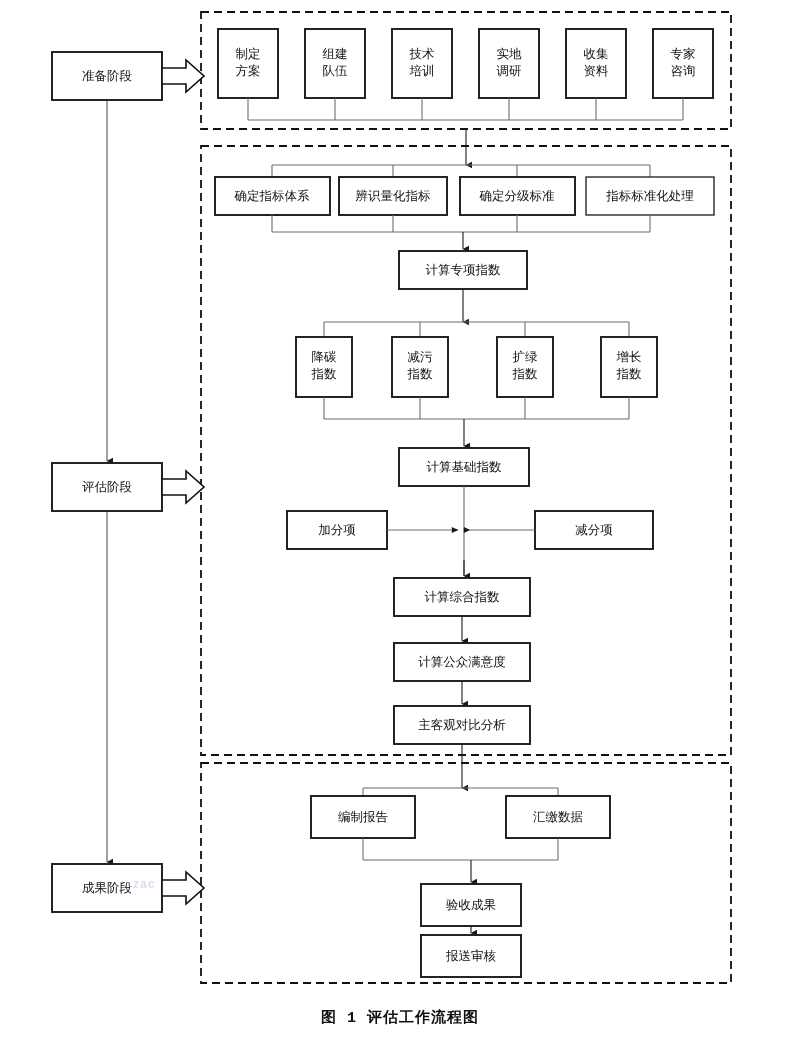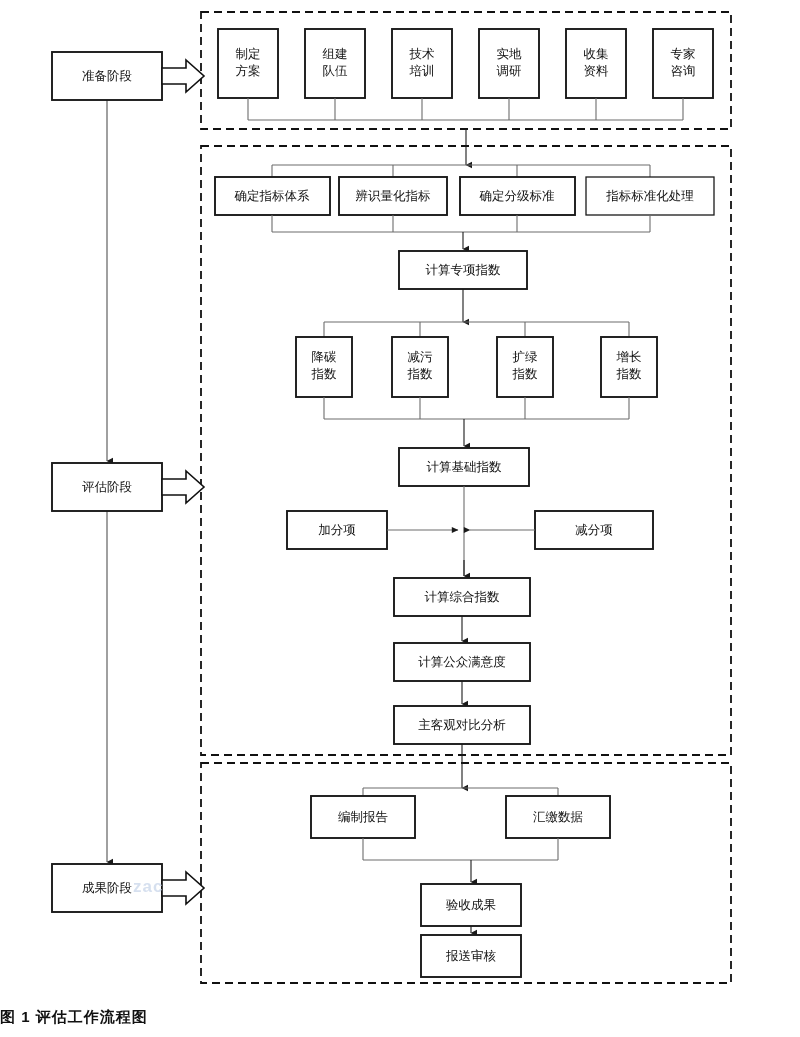--- a/index.html
+++ b/index.html
@@ -17,28 +17,28 @@
   .conn{stroke:#6d6d6d;stroke-width:1.1;fill:none;}
   .conn-dark{stroke:#1a1a1a;stroke-width:1.1;fill:none;}
   .spine{stroke:#6d6d6d;stroke-width:1.3;fill:none;}
   .blockarrow{fill:#ffffff;stroke:#111;stroke-width:1.6;}
   .lbl{
     font-family:"Liberation Serif","DejaVu Serif",serif;
     font-size:12.5px;fill:#111;text-anchor:middle;
     dominant-baseline:middle;white-space:pre;
   }
   .caption{
-    position:absolute;left:0;width:800px;
-    font-family:Liberation Sans, sans-serif;
+    position:absolute;left:0;width:800px;text-align:center;
+    font-family:Liberation Mono, monospace;
     font-size:15px;font-weight:bold;letter-spacing:1px;color:#111;
   }
   .wm{
     position:absolute;
     font-family:"Liberation Sans",sans-serif;
-    font-size:17px;font-weight:bold;color:#c9d6ea;opacity:.75;
+    font-size:12px;font-weight:bold;color:#c9d6ea;opacity:.75;
     letter-spacing:1px;pointer-events:none;
   }
 </style>
 </head>
 <body>
 
 <div id="stage">
 
   <svg id="flow" viewBox="0 0 800 1037">
     <defs>

